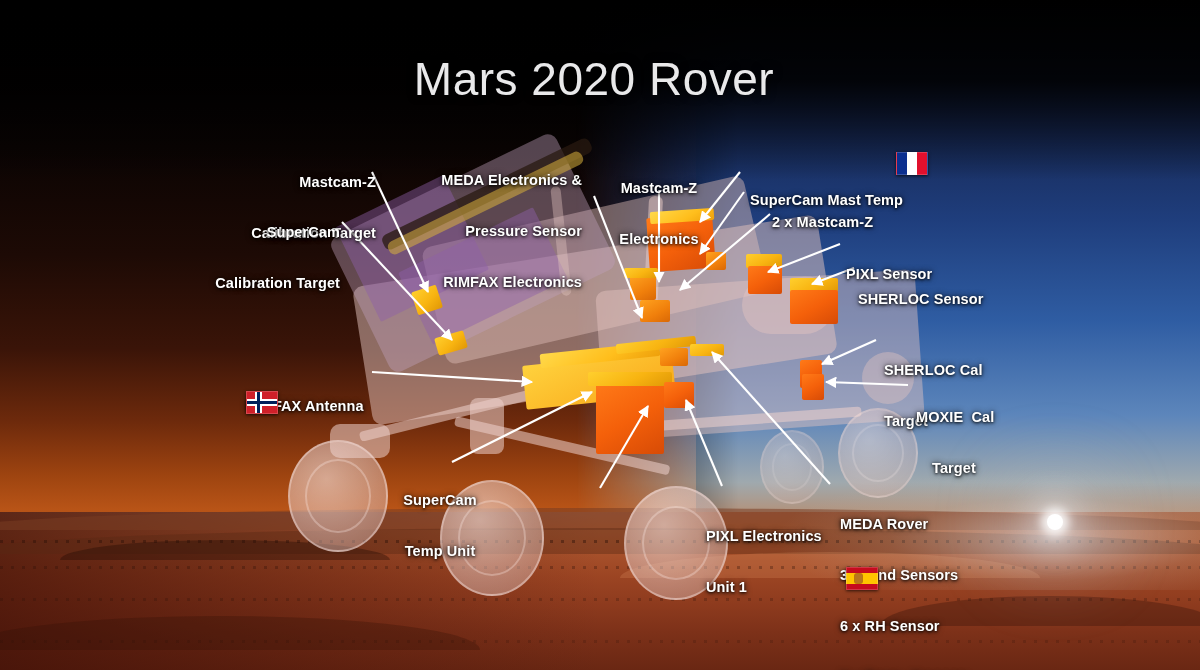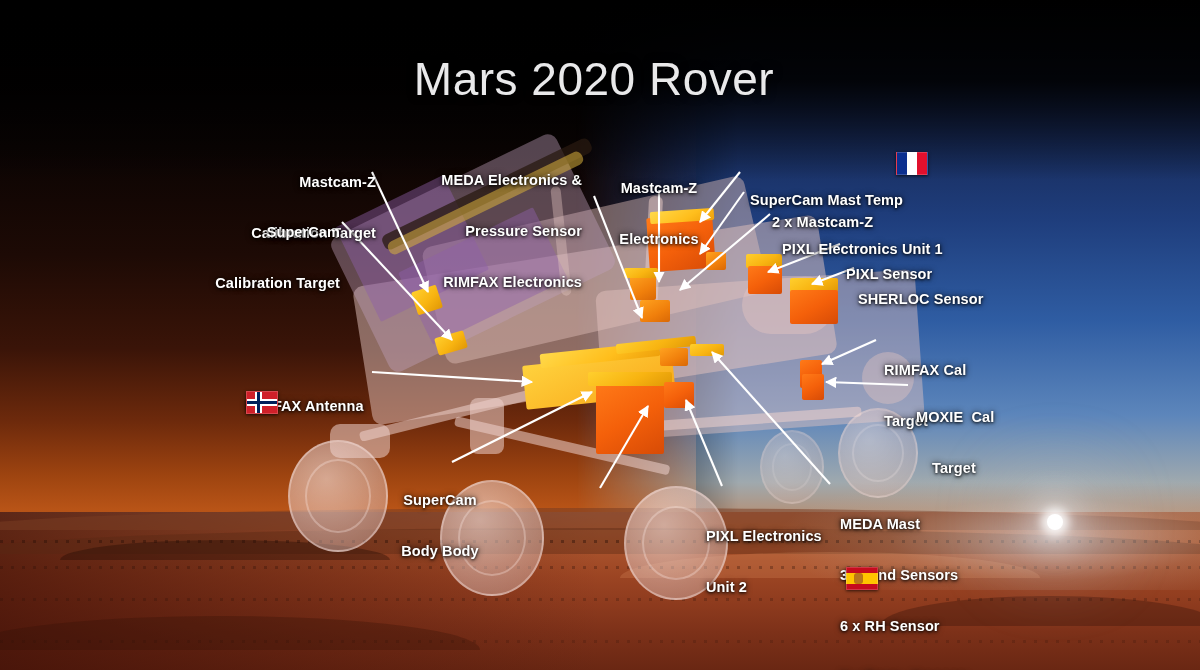--- a/index.html
+++ b/index.html
@@ -364,59 +364,56 @@
   </div>
 
   <div class="label left" style="left:750px; top:158px;">
     <span class="ln">SuperCam Mast Temp</span>
   </div>
 
   <div class="label left" style="left:758px; top:180px;margin-left:14px;">
     <span class="ln">2 x Mastcam-Z</span>
   </div>
 
-  <div class="label left" style="left:782px; top:207px;">
-    <span class="ln">PIXL Electronics Unit 1</span>
-  </div>
 
   <div class="label left" style="left:858px; top:257px;">
     <span class="ln">SHERLOC Sensor</span>
   </div>
 
   <div class="label left" style="left:846px; top:232px;">
     <span class="ln">PIXL Sensor</span>
   </div>
 
   <div class="label left" style="left:884px; top:328px;">
-    <span class="ln">RIMFAX Cal</span>
+    <span class="ln">SHERLOC Cal</span>
     <span class="ln">Target</span>
   </div>
 
   <div class="label left" style="left:916px; top:375px;">
     <span class="ln">MOXIE  Cal</span>
     <span class="ln ind">Target</span>
   </div>
 
   <div class="label left" style="left:246px; top:364px;">
     <span class="ln">RIMFAX Antenna</span>
   </div>
 
   <div class="label center" style="left:380px; top:458px; width:120px;">
     <span class="ln">SuperCam</span>
-    <span class="ln">Body Body</span>
+    <span class="ln">Temp Unit</span>
   </div>
 
 
   <div class="label left" style="left:706px; top:494px;">
     <span class="ln">PIXL Electronics</span>
-    <span class="ln">Unit 2</span>
+    <span class="ln">Unit 1</span>
   </div>
 
   <div class="label left" style="left:840px; top:482px;">
-    <span class="ln">MEDA Mast</span>
+    <span class="ln">MEDA Rover</span>
     <span class="ln">3x Wind Sensors</span>
     <span class="ln">6 x RH Sensor</span>
     <span class="ln">3 x Temp. Sensors</span>
   </div>
 
   <div class="flag fr" style="left:896px; top:152px;"></div>
 
   <div class="flag no" style="left:246px; top:391px;">
     <span class="cross-h"></span>
     <span class="cross-v"></span>

